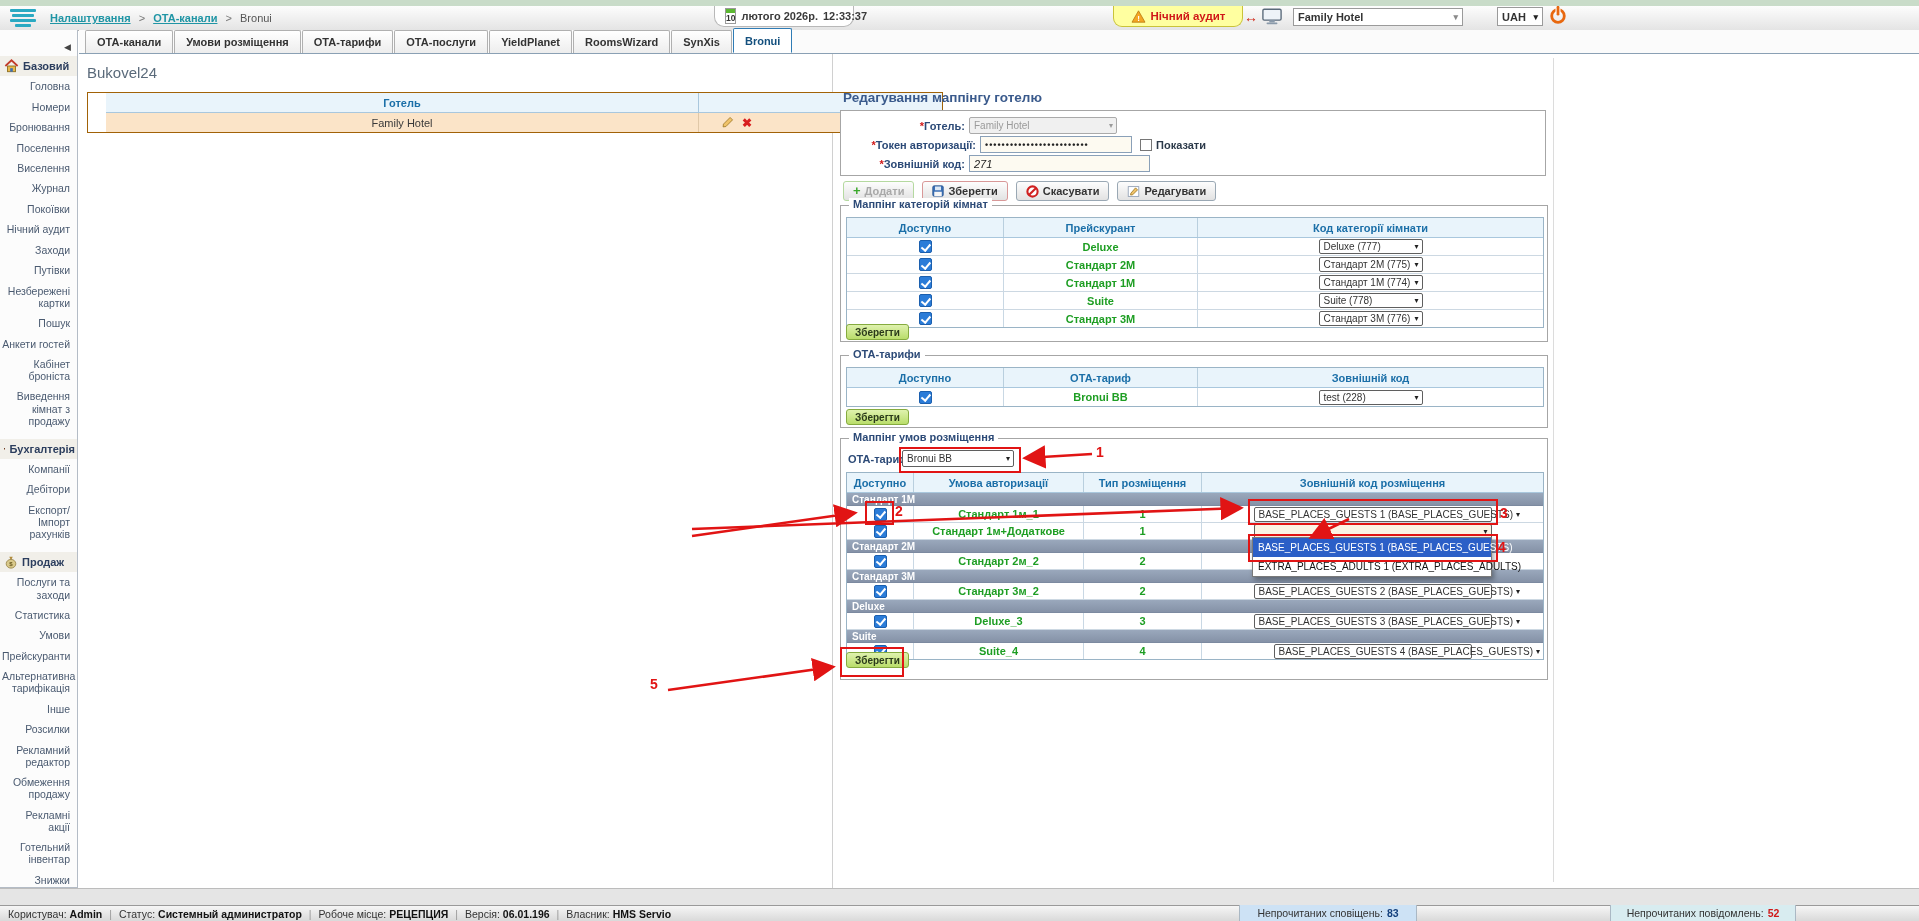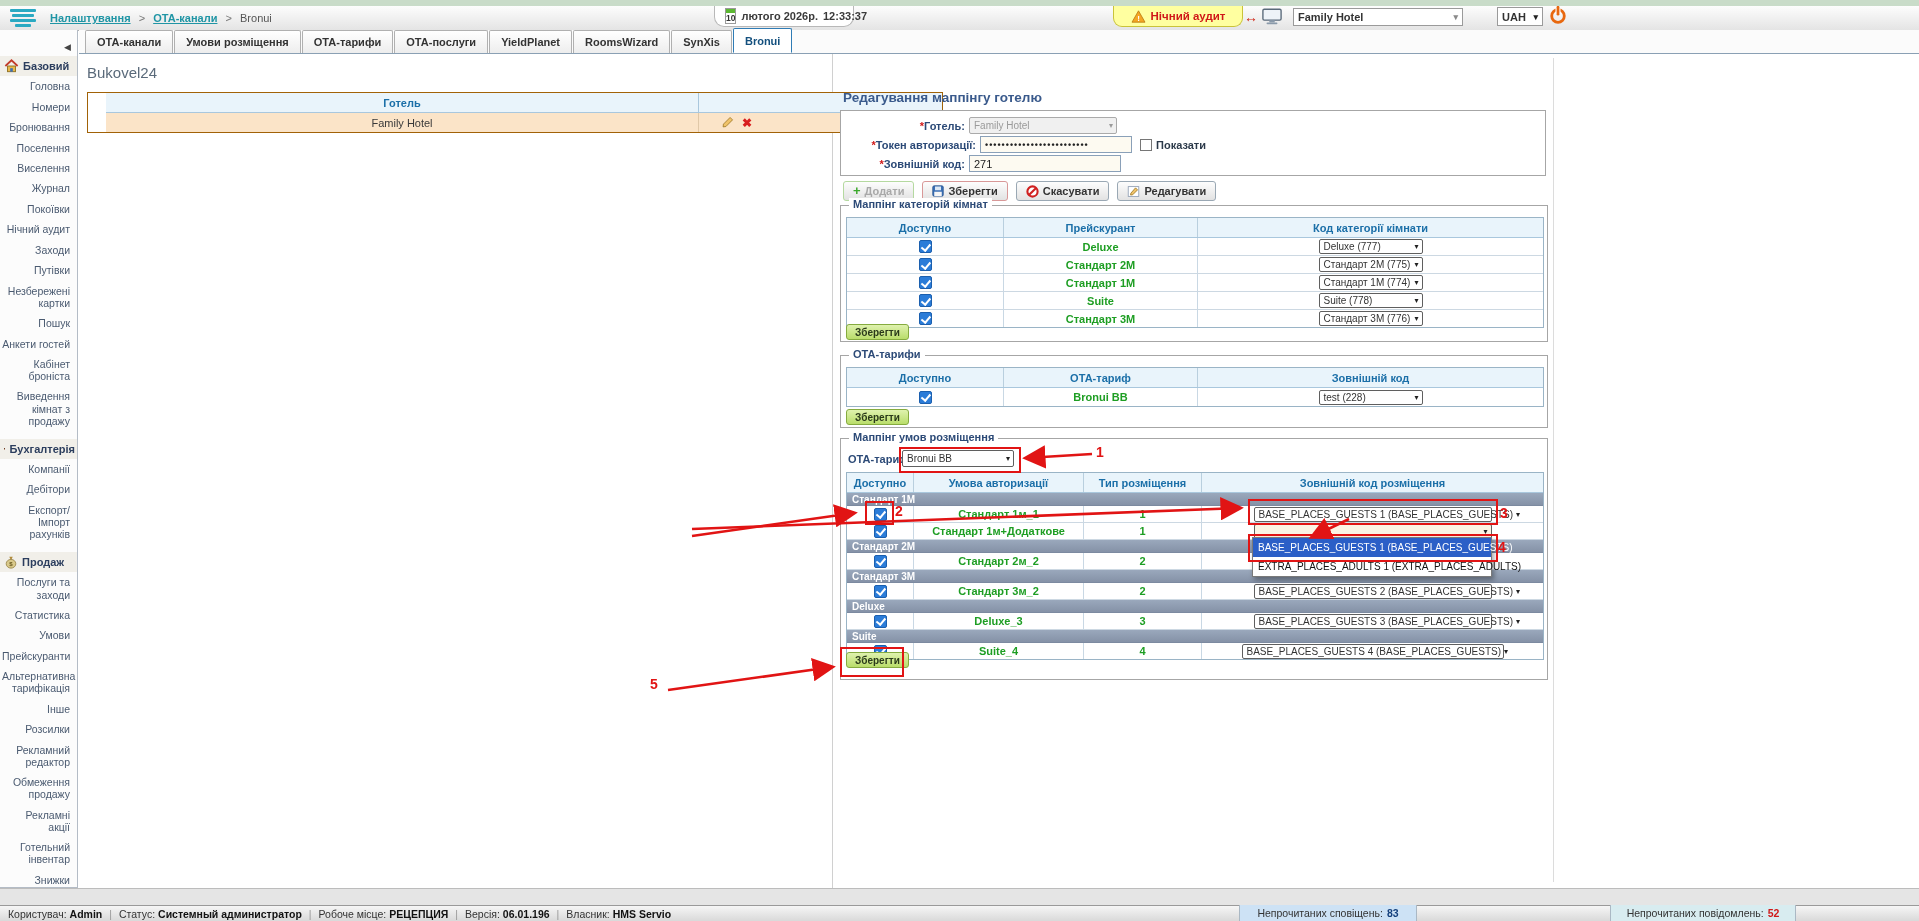--- a/index.html
+++ b/index.html
@@ -317,21 +317,21 @@
       </span>
     </div>
     <div class="frow" style="left:15px;top:25px;">
       <span class="flabel"><span class="req">*</span><span>Токен авторизації:</span></span>
       <span class="input" style="width:152px;margin-left:4px;font-size:9px;letter-spacing:1px;font-weight:bold;">•••••••••••••••••••••••••</span>
       <span class="cb-empty" style="margin-left:8px;"></span>
       <span style="margin-left:4px;font-weight:bold;color:#2c3a4a;">Показати</span>
     </div>
     <div class="frow" style="left:4px;top:44px;">
       <span class="flabel"><span class="req">*</span><span>Зовнішній код:</span></span>
-      <span class="input" style="width:152px;margin-left:4px;">271</span>
+      <span class="input" style="width:181px;margin-left:4px;font-style:italic;">271</span>
     </div>
   </div>
 
   <div class="abs" style="left:843px;top:181px;display:flex;gap:8px;">
     <span class="btn add">
       <span class="plus">+</span>
       <span>Додати</span>
     </span>
     <span class="btn save">
       <svg width="12" height="12" viewBox="0 0 16 16">
@@ -539,21 +539,21 @@
         </span>
     </div>
     <div class="band">Suite</div>
     <div class="trow h16">
       <span class="cell pc1">
           <span class="cb"></span>
         </span>
       <span class="cell pc2 gname">Suite_4</span>
       <span class="cell pc3 gname">4</span>
       <span class="cell pc4">
-          <span class="sel" style="width:262px;height:15px;">
+          <span class="sel" style="width:198px;height:15px;">
             <span>BASE_PLACES_GUESTS 4 (BASE_PLACES_GUESTS)</span>
             <span class="ar">▾</span>
           </span>
         </span>
     </div>
   </div>
   <span class="btn-green" style="left:846px;top:652px;">Зберегти</span>
 
   <div class="abs" id="dd-overlay">
     <div class="dd-opt hl">BASE_PLACES_GUESTS 1 (BASE_PLACES_GUESTS)</div>

